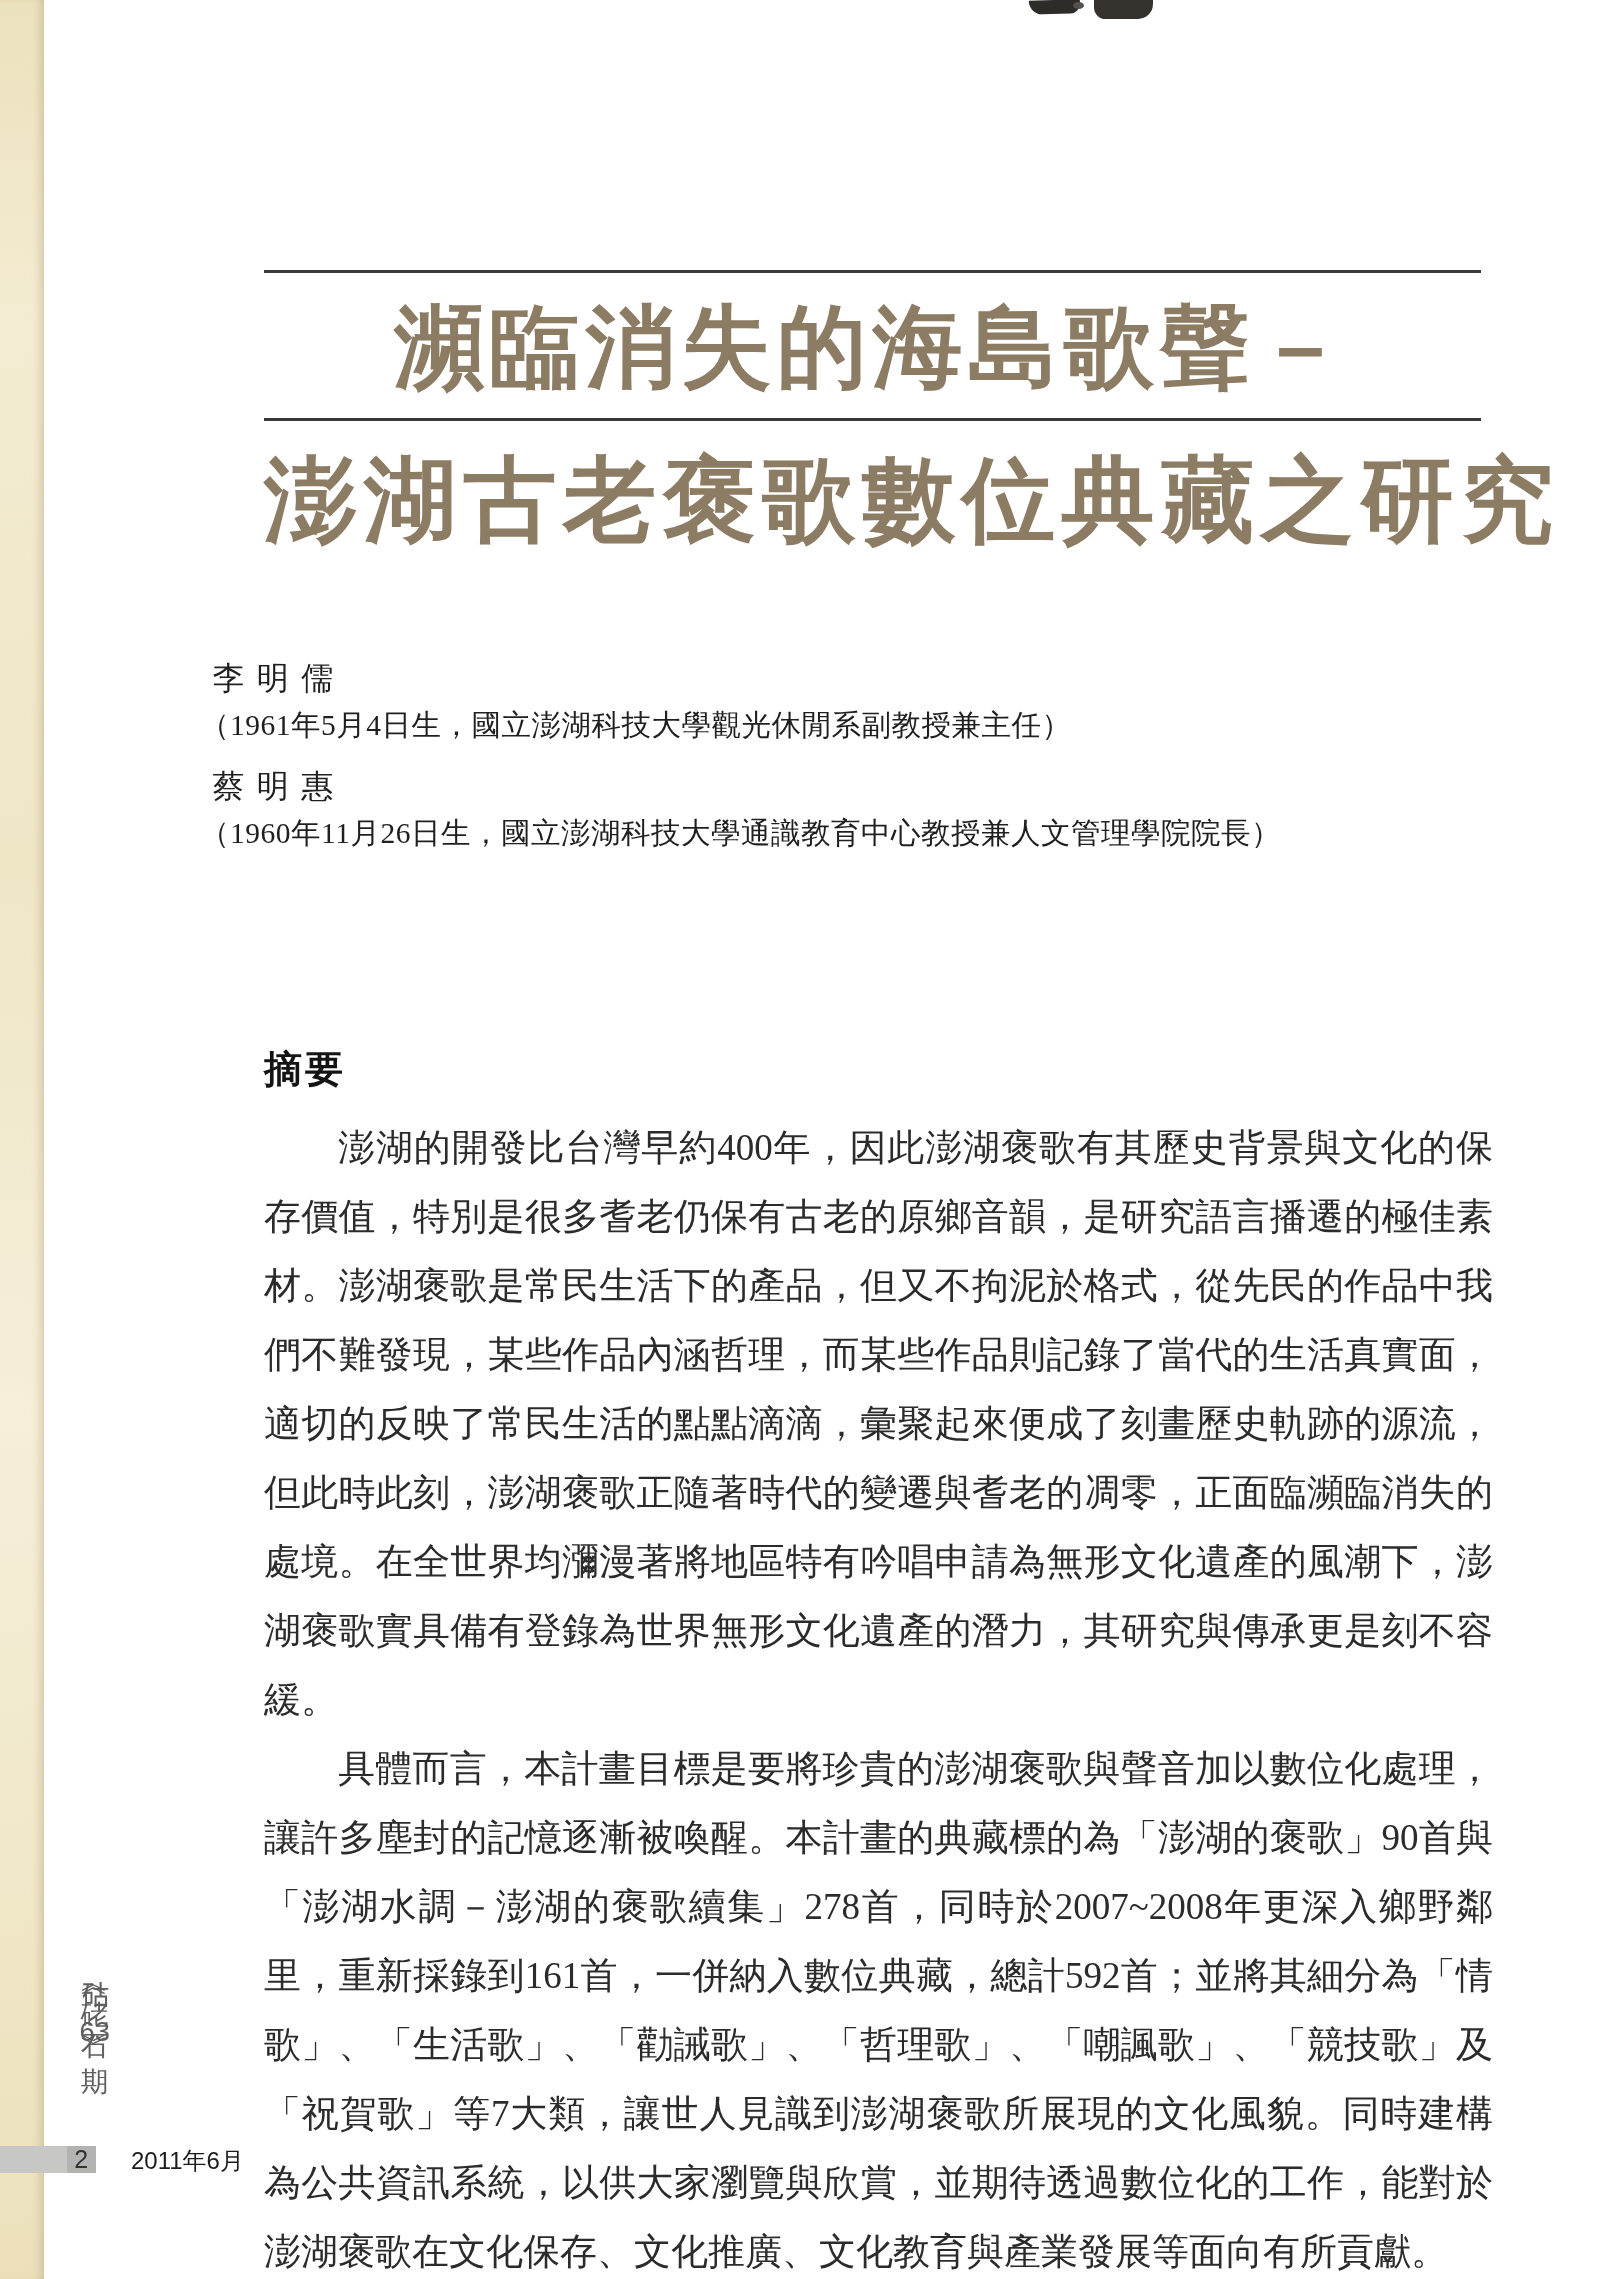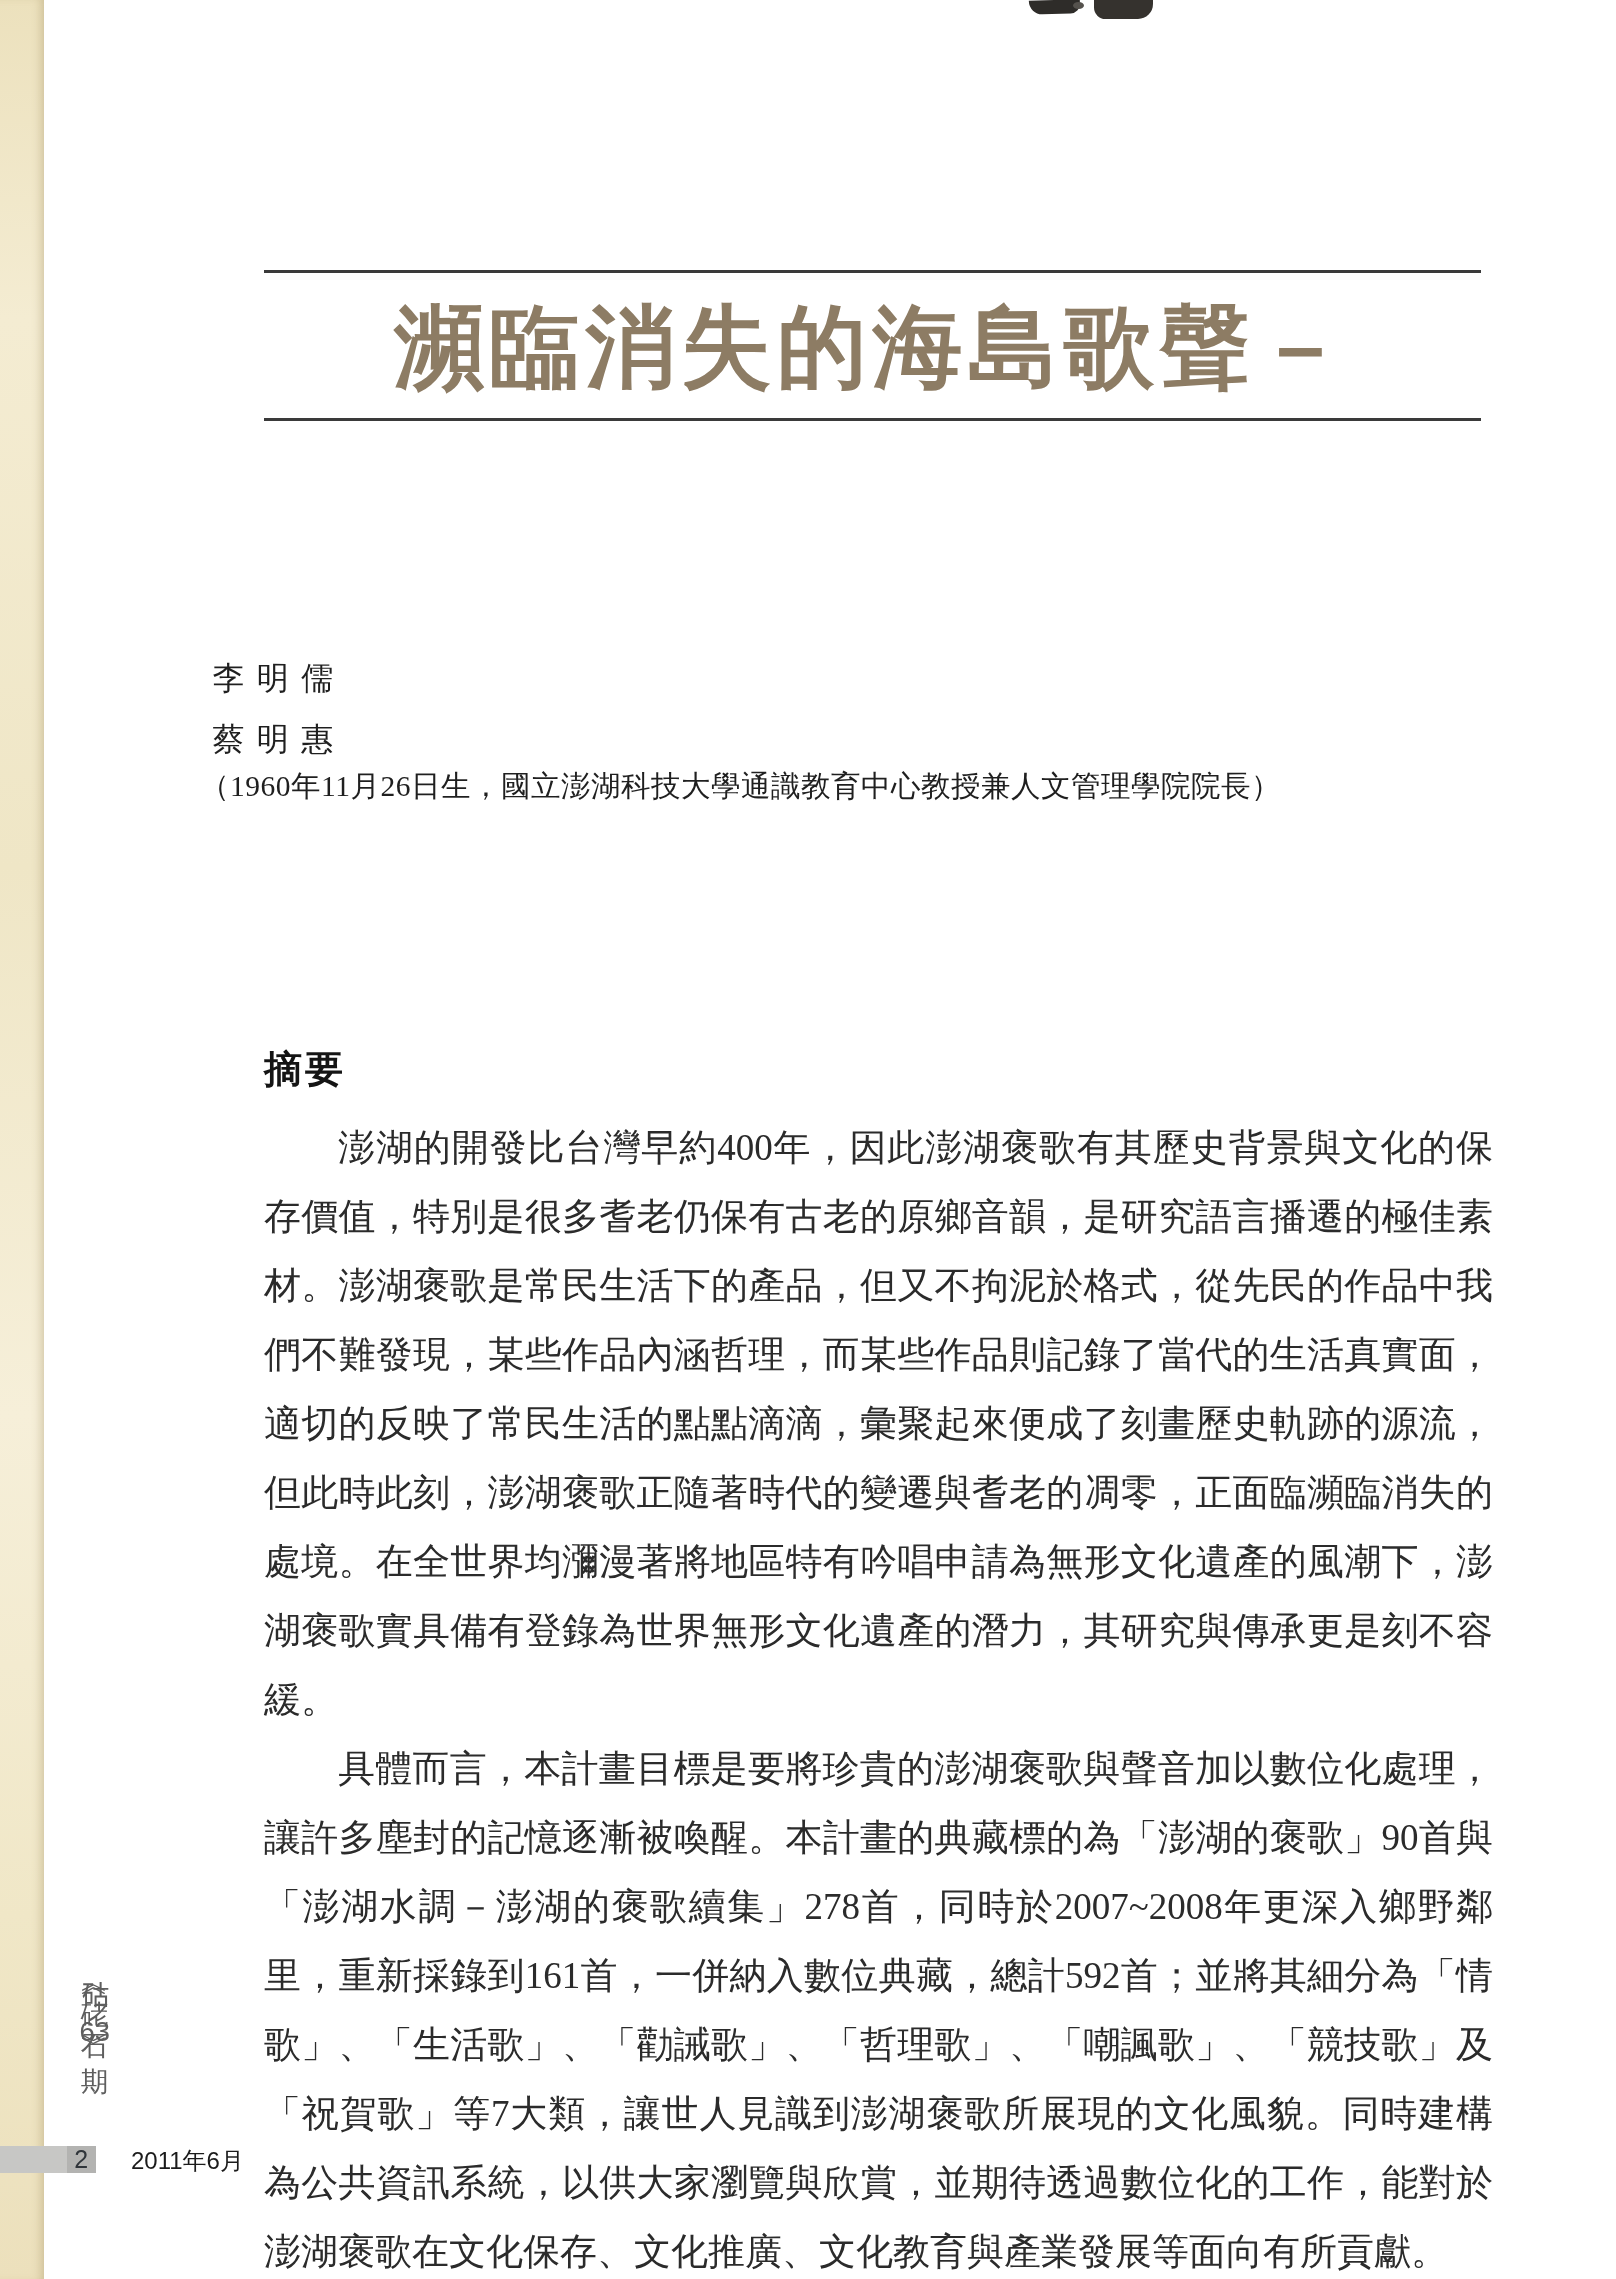--- a/index.html
+++ b/index.html
@@ -153,24 +153,26 @@
   <div class="edge-strip"></div>
 
   <div class="smudge smudge-a"></div>
   <div class="smudge smudge-b"></div>
   <div class="smudge smudge-c"></div>
 
   <div class="title-block">
     <div class="rule"></div>
     <div class="title-line line1">瀕臨消失的海島歌聲－</div>
     <div class="rule"></div>
+    <div class="title-line line2">澎湖古老褒歌數位典藏之研究</div>
   </div>
 
   <div class="authors">
     <div class="author-name">李明儒</div>
+    <div class="author-info">（1961年5月4日生，國立澎湖科技大學觀光休閒系副教授兼主任）</div>
     <div class="author-name">蔡明惠</div>
     <div class="author-info">（1960年11月26日生，國立澎湖科技大學通識教育中心教授兼人文管理學院院長）</div>
   </div>
 
   <div class="abstract-heading">摘要</div>
 
   <div class="abstract-body">
     <p>澎湖的開發比台灣早約400年，因此澎湖褒歌有其歷史背景與文化的保存價值，特別是很多耆老仍保有古老的原鄉音韻，是研究語言播遷的極佳素材。澎湖褒歌是常民生活下的產品，但又不拘泥於格式，從先民的作品中我們不難發現，某些作品內涵哲理，而某些作品則記錄了當代的生活真實面，適切的反映了常民生活的點點滴滴，彙聚起來便成了刻畫歷史軌跡的源流，但此時此刻，澎湖褒歌正隨著時代的變遷與耆老的凋零，正面臨瀕臨消失的處境。在全世界均瀰漫著將地區特有吟唱申請為無形文化遺產的風潮下，澎湖褒歌實具備有登錄為世界無形文化遺產的潛力，其研究與傳承更是刻不容緩。</p>
     <p>具體而言，本計畫目標是要將珍貴的澎湖褒歌與聲音加以數位化處理，讓許多塵封的記憶逐漸被喚醒。本計畫的典藏標的為「澎湖的褒歌」90首與「澎湖水調－澎湖的褒歌續集」278首，同時於2007~2008年更深入鄉野鄰里，重新採錄到161首，一併納入數位典藏，總計592首；並將其細分為「情歌」、「生活歌」、「勸誡歌」、「哲理歌」、「嘲諷歌」、「競技歌」及「祝賀歌」等7大類，讓世人見識到澎湖褒歌所展現的文化風貌。同時建構為公共資訊系統，以供大家瀏覽與欣賞，並期待透過數位化的工作，能對於澎湖褒歌在文化保存、文化推廣、文化教育與產業發展等面向有所貢獻。</p>
   </div>

